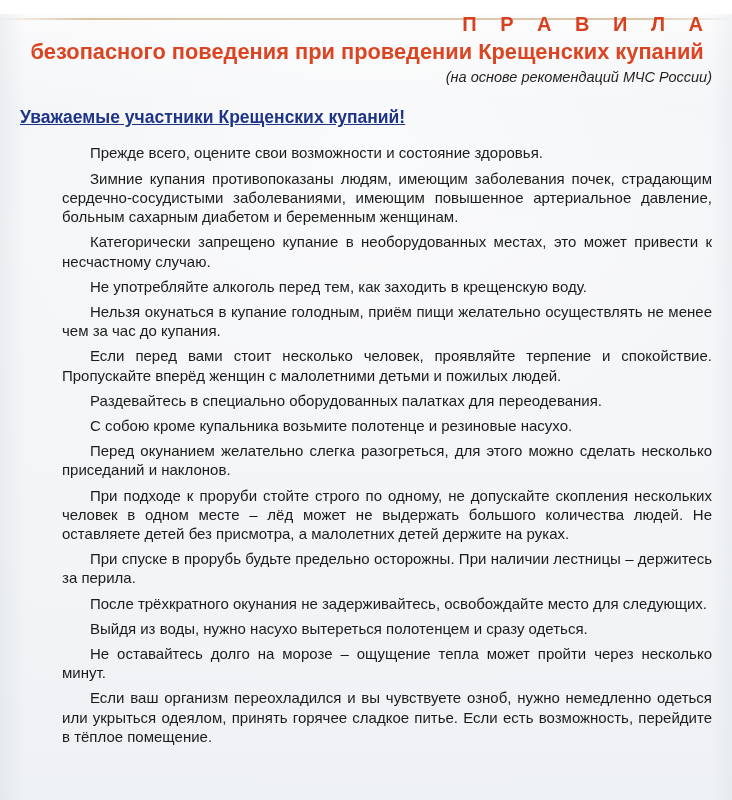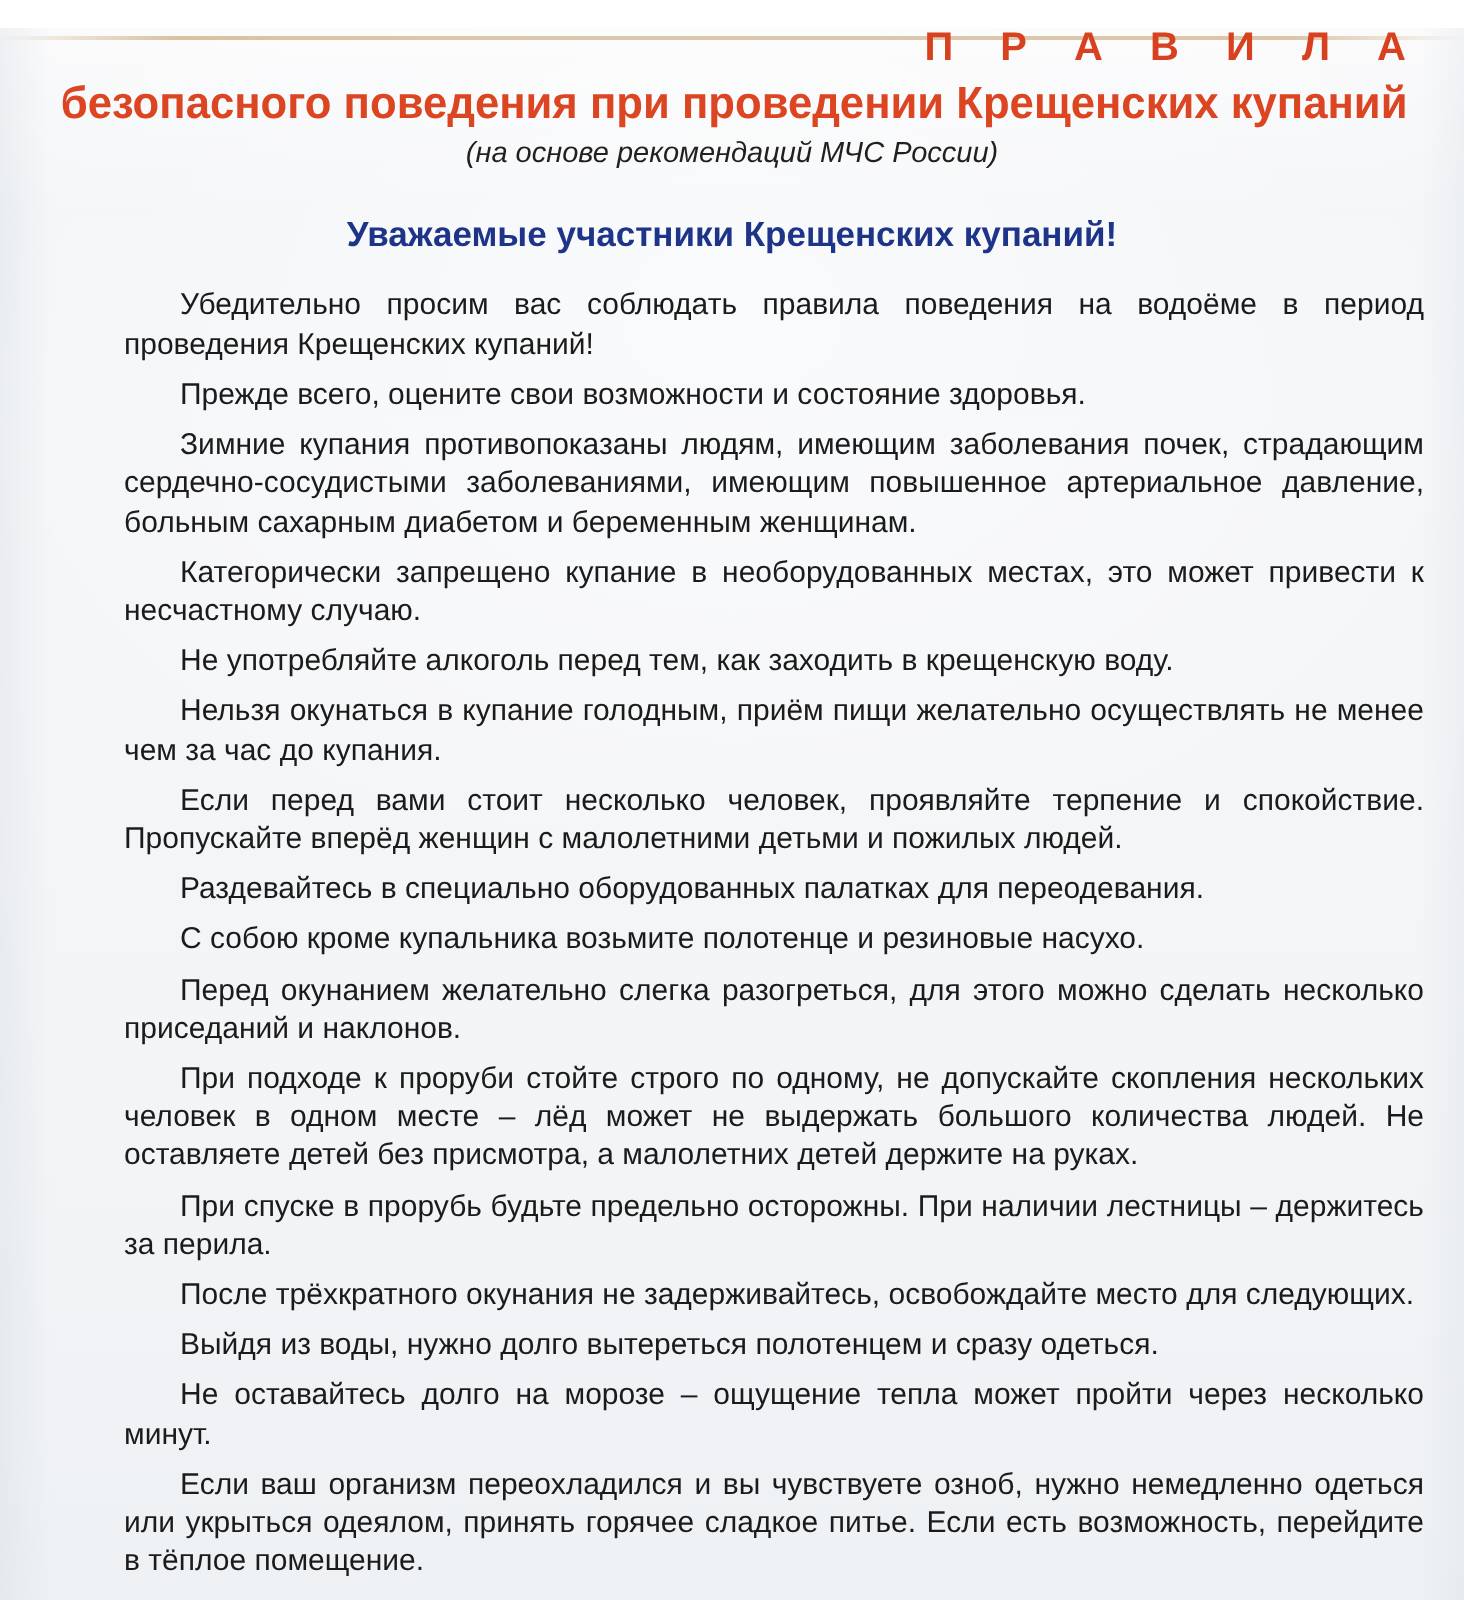--- a/index.html
+++ b/index.html
@@ -82,34 +82,34 @@
     color: #dc4522;
     font-weight: bold;
     font-size: 22.5px;
     line-height: 1.08;
     transform: scaleX(0.97);
     white-space: nowrap;
   }
 
   .title-note {
     margin: 6px 0 0 0;
-    text-align: center;
+    text-align: right;
     color: #231f1e;
     font-style: italic;
     font-size: 14.5px;
     line-height: 1.1;
   }
 
   .greeting {
     margin: 22px 0 0 0;
-    text-align: center;
     color: #1d3488;
     font-weight: bold;
     font-size: 17.5px;
     line-height: 1.1;
+    text-decoration: underline;
   }
 
   
   .body-text {
     margin: 16px 0 0 0;
     padding: 0 0 0 42px;
   }
 
   .para {
     margin: 0 0 6px 0;
@@ -137,33 +137,32 @@
 
     <h1 class="title-main">П Р А В И Л А</h1>
 
     <h2 class="title-sub">безопасного поведения при проведении Крещенских купаний</h2>
 
     <p class="title-note">(на основе рекомендаций МЧС России)</p>
 
     <p class="greeting">Уважаемые участники Крещенских купаний!</p>
 
     <div class="body-text">
-      <p class="para">Убедительно просим вас соблюдать правила поведения на водоёме в период проведения Крещенских купаний!</p>
       <p class="para">Прежде всего, оцените свои возможности и состояние здоровья.</p>
       <p class="para">Зимние купания противопоказаны людям, имеющим заболевания почек, страдающим сердечно-сосудистыми заболеваниями, имеющим повышенное артериальное давление, больным сахарным диабетом и беременным женщинам.</p>
       <p class="para">Категорически запрещено купание в необорудованных местах, это может привести к несчастному случаю.</p>
       <p class="para">Не употребляйте алкоголь перед тем, как заходить в крещенскую воду.</p>
       <p class="para">Нельзя окунаться в купание голодным, приём пищи желательно осуществлять не менее чем за час до купания.</p>
       <p class="para">Если перед вами стоит несколько человек, проявляйте терпение и спокойствие. Пропускайте вперёд женщин с малолетними детьми и пожилых людей.</p>
       <p class="para">Раздевайтесь в специально оборудованных палатках для переодевания.</p>
       <p class="para">С собою кроме купальника возьмите полотенце и резиновые насухо.</p>
       <p class="para">Перед окунанием желательно слегка разогреться, для этого можно сделать несколько приседаний и наклонов.</p>
       <p class="para">При подходе к проруби стойте строго по одному, не допускайте скопления нескольких человек в одном месте – лёд может не выдержать большого количества людей. Не оставляете детей без присмотра, а малолетних детей держите на руках.</p>
       <p class="para">При спуске в прорубь будьте предельно осторожны. При наличии лестницы – держитесь за перила.</p>
       <p class="para">После трёхкратного окунания не задерживайтесь, освобождайте место для следующих.</p>
-      <p class="para">Выйдя из воды, нужно долго вытереться полотенцем и сразу одеться.</p>
+      <p class="para">Выйдя из воды, нужно насухо вытереться полотенцем и сразу одеться.</p>
       <p class="para">Не оставайтесь долго на морозе – ощущение тепла может пройти через несколько минут.</p>
       <p class="para">Если ваш организм переохладился и вы чувствуете озноб, нужно немедленно одеться или укрыться одеялом, принять горячее сладкое питье. Если есть возможность, перейдите в тёплое помещение.</p>
 
     </div>
 
   </div>
 </div>
 
 </body></html>

